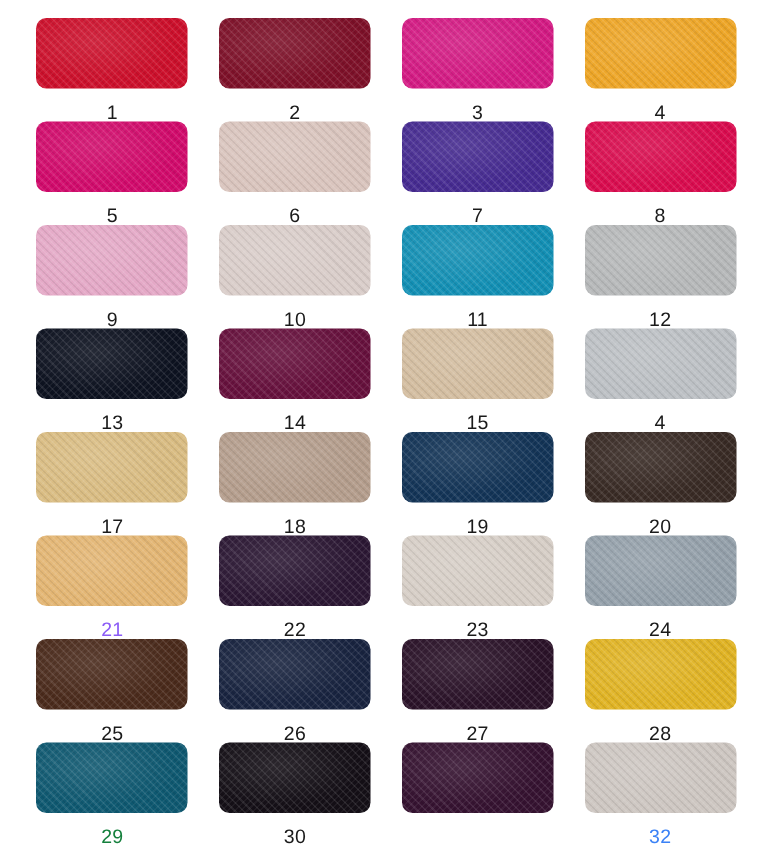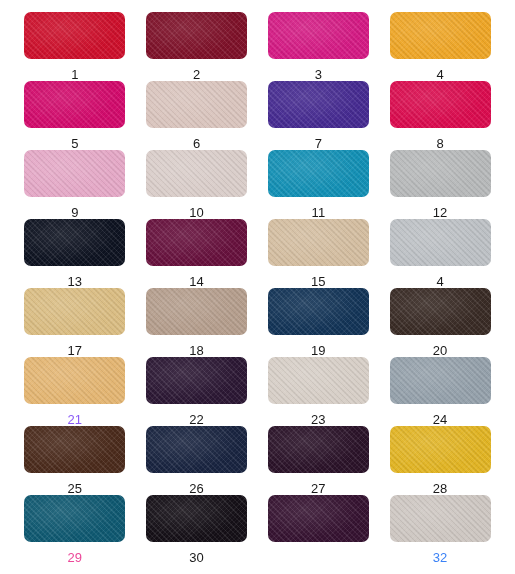--- a/index.html
+++ b/index.html
@@ -192,21 +192,21 @@
     <div class="swatch-cell">
       <div class="swatch-chip" style="background-color: rgb(42, 18, 40);"></div>
       <div class="swatch-label" style="color: rgb(26, 26, 26);">27</div>
     </div>
     <div class="swatch-cell">
       <div class="swatch-chip" style="background-color: rgb(224, 179, 35);"></div>
       <div class="swatch-label" style="color: rgb(26, 26, 26);">28</div>
     </div>
     <div class="swatch-cell">
       <div class="swatch-chip" style="background-color: rgb(14, 88, 112);"></div>
-      <div class="swatch-label" style="color: #ec4899;">29</div>
+      <div class="swatch-label" style="color: #15803d;">29</div>
     </div>
     <div class="swatch-cell">
       <div class="swatch-chip" style="background-color: rgb(20, 15, 22);"></div>
       <div class="swatch-label" style="color: rgb(26, 26, 26);">30</div>
     </div>
     <div class="swatch-cell">
       <div class="swatch-chip" style="background-color: rgb(53, 18, 48);"></div>
       <div class="swatch-label" style="color: rgb(26, 26, 26); margin-top: 46px;">31</div>
     </div>
     <div class="swatch-cell">

